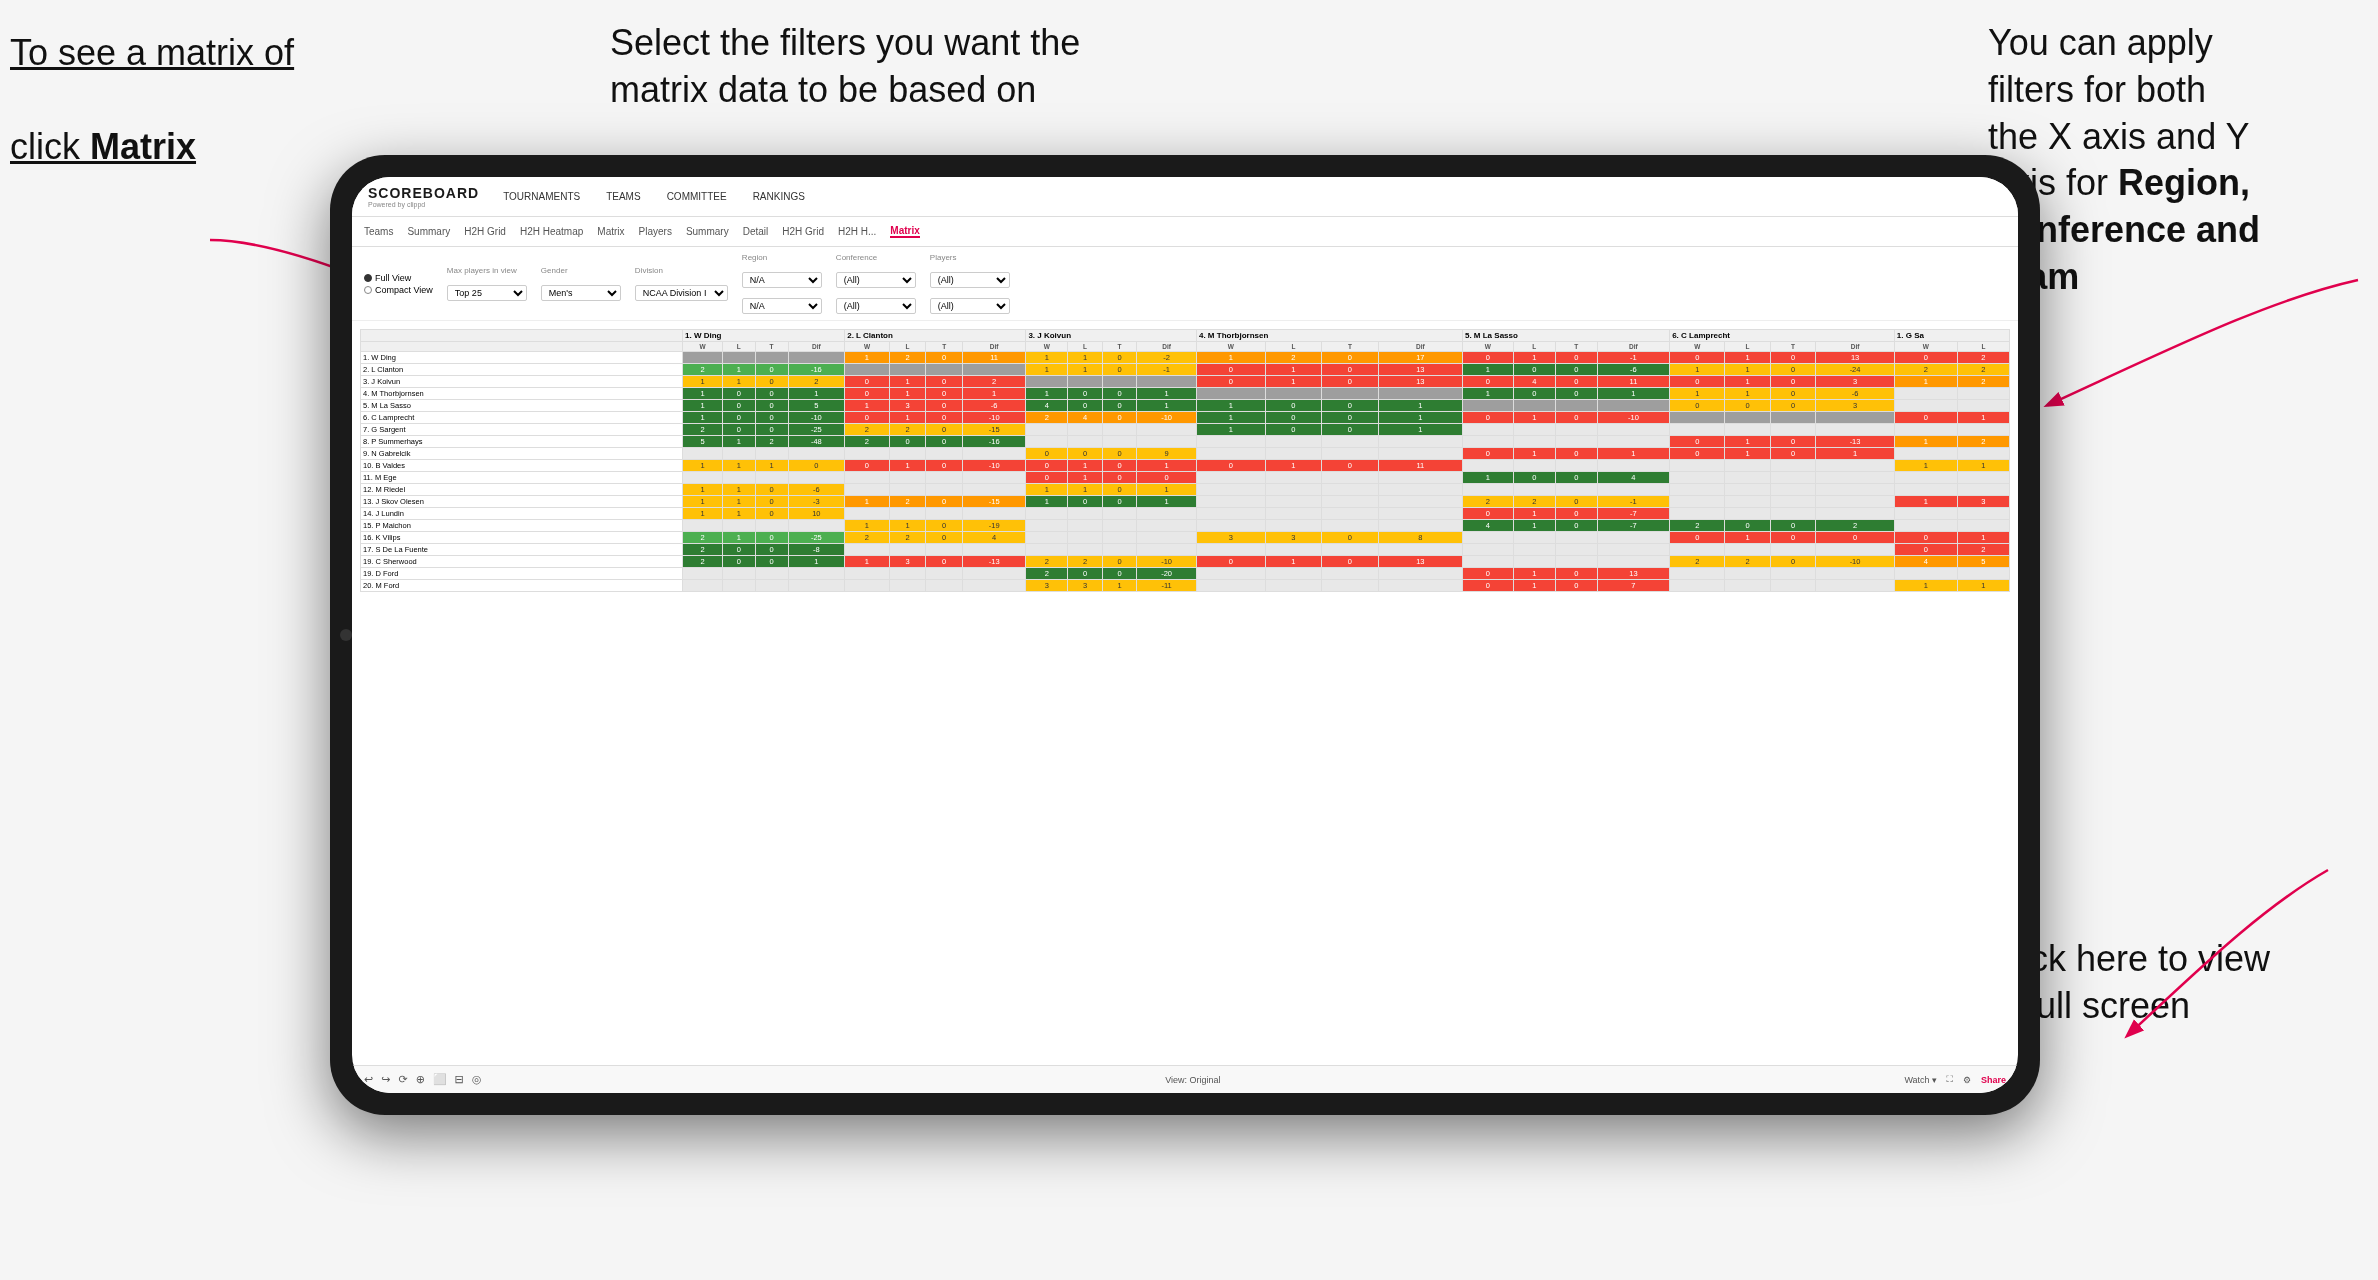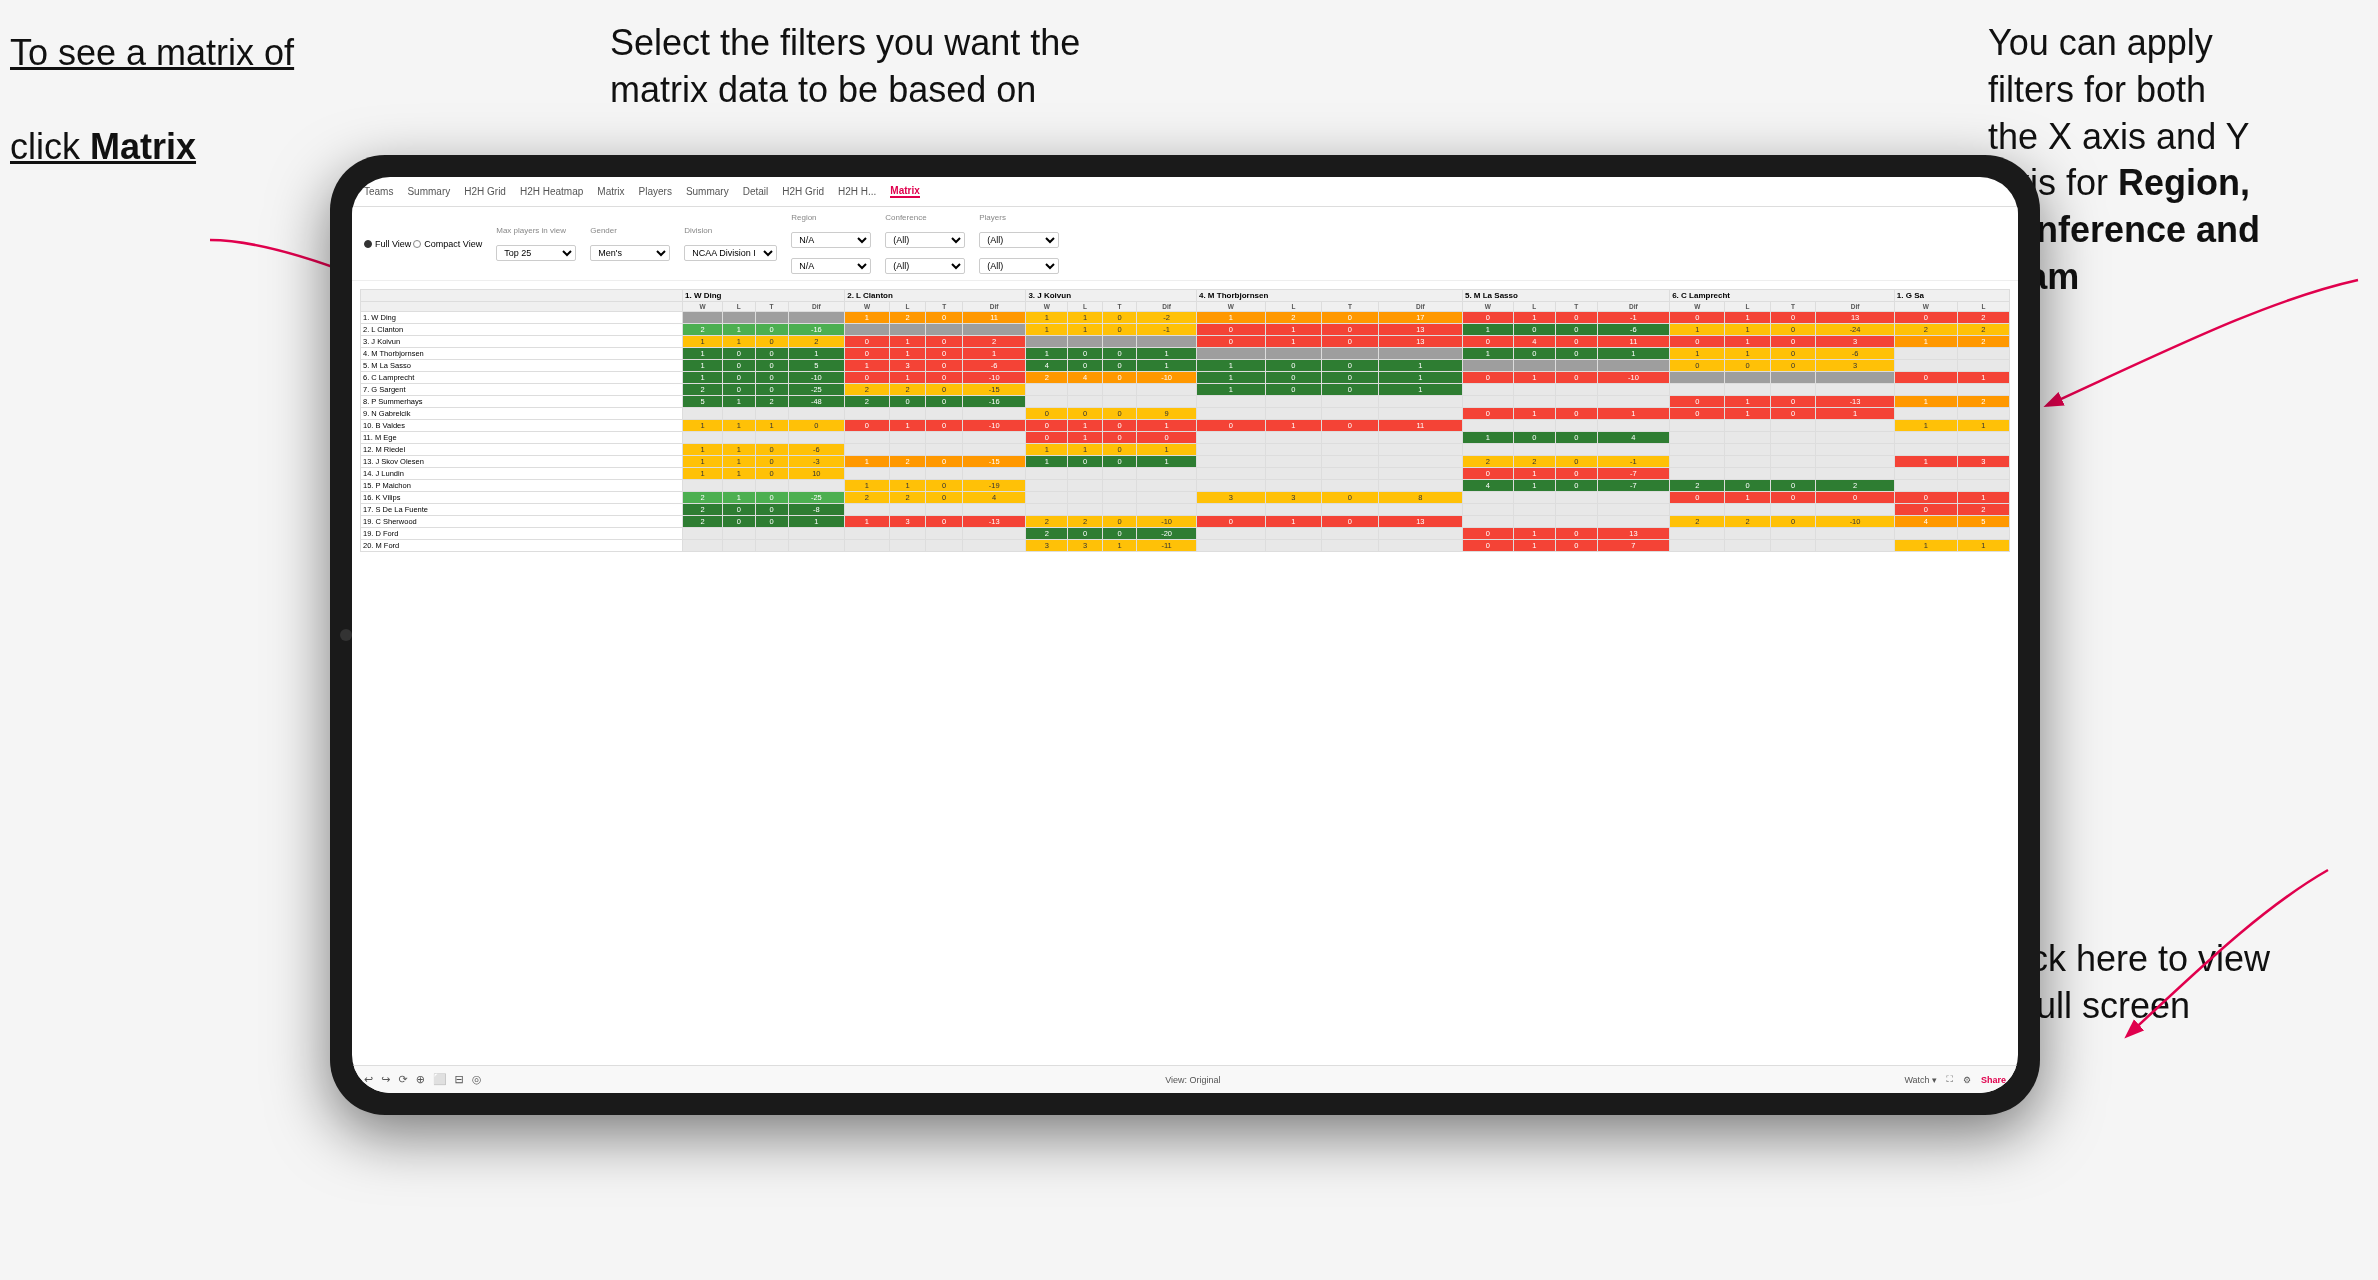--- a/index.html
+++ b/index.html
@@ -174,20 +174,21 @@
       padding: 6px 12px;
       gap: 14px;
       background: #fff;
       border-bottom: 1px solid #eee;
       flex-shrink: 0;
       flex-wrap: wrap;
     }
 
     .radio-group {
       display: flex;
+      flex-direction: column;
       gap: 2px;
       justify-content: flex-end;
     }
 
     .radio-label {
       display: flex;
       align-items: center;
       gap: 3px;
       font-size: 9px;
       cursor: pointer;
@@ -384,20 +385,32 @@
     </marker>
   </defs>
   <path d="M 320,20 C 250,60 180,130 120,185" stroke="#e0004d" stroke-width="2.5" fill="none" marker-end="url(#ah4)"></path>
 </svg>
 
 <div class="tablet-frame">
   <div class="tablet-camera"></div>
   <div class="tablet-screen">
     <div class="app-container">
 
+      <div class="top-nav">
+        <div class="logo-area">
+          <span class="logo-text">SCOREBOARD</span>
+          <span class="logo-sub">Powered by clippd</span>
+        </div>
+        <div class="nav-items">
+          <span class="nav-item">TOURNAMENTS</span>
+          <span class="nav-item">TEAMS</span>
+          <span class="nav-item">COMMITTEE</span>
+          <span class="nav-item">RANKINGS</span>
+        </div>
+      </div>
 
       <div class="sub-nav">
         <span class="sub-nav-item">Teams</span>
         <span class="sub-nav-item">Summary</span>
         <span class="sub-nav-item">H2H Grid</span>
         <span class="sub-nav-item">H2H Heatmap</span>
         <span class="sub-nav-item">Matrix</span>
         <span class="sub-nav-item">Players</span>
         <span class="sub-nav-item">Summary</span>
         <span class="sub-nav-item">Detail</span>

